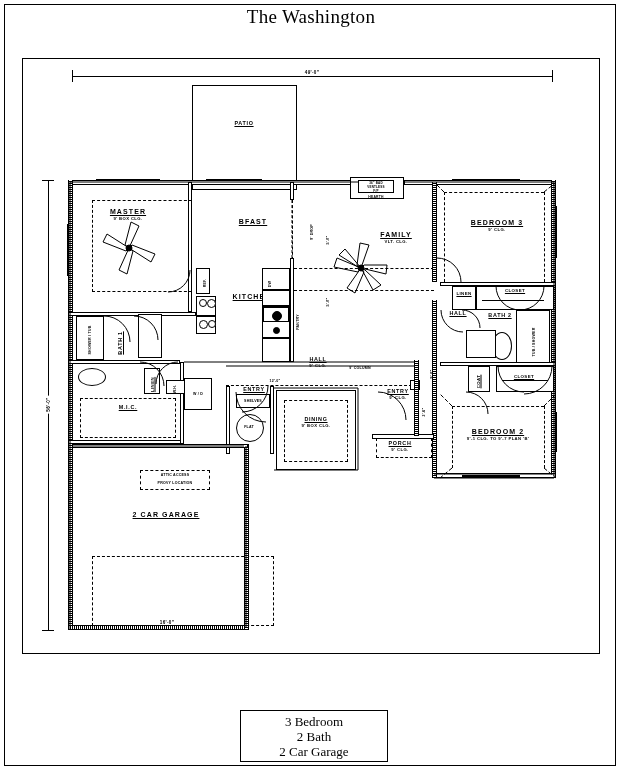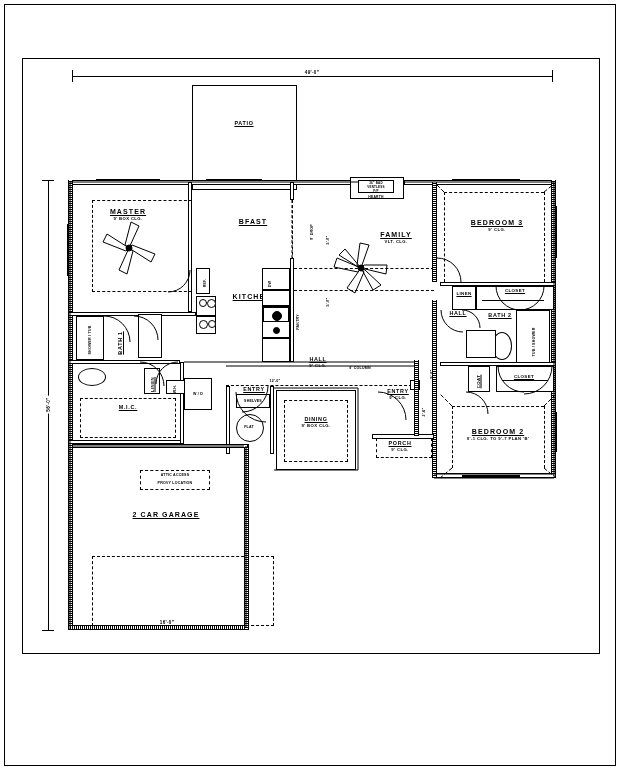--- a/index.html
+++ b/index.html
@@ -211,20 +211,21 @@
     pointer-events: none;
   }
 </style>
 </head>
 <body>
 
 <div id="page">
 
   <div class="page-border"></div>
 
+  <div class="plan-title">The Washington</div>
 
   <div class="plan-frame"></div>
 
   <div class="dimline" style="left:72px; top:76px; width:480px;"></div>
   <div class="ext-tick" style="left:72px; top:70px; height:12px;"></div>
   <div class="ext-tick" style="left:552px; top:70px; height:12px;"></div>
   <div class="dimtext" style="left:312px; top:70px;">49'-0"</div>
 
   <div class="dimline-v" style="left:48px; top:180px; height:450px;"></div>
   <div class="ext-tick" style="left:42px; top:180px; height:1px; width:12px; background:#000;"></div>
@@ -511,14 +512,19 @@
       <line x1="206" y1="180" x2="262" y2="180" stroke-width="2"></line>
       <line x1="452" y1="180" x2="520" y2="180" stroke-width="2"></line>
       <line x1="68" y1="224" x2="68" y2="276" stroke-width="2"></line>
       <line x1="556" y1="206" x2="556" y2="258" stroke-width="2"></line>
       <line x1="556" y1="412" x2="556" y2="452" stroke-width="2"></line>
       <line x1="462" y1="476" x2="520" y2="476" stroke-width="2"></line>
 
     </g>
   </svg>
 
+  <div class="legend-box">
+    <div>3 Bedroom</div>
+    <div>2 Bath</div>
+    <div>2 Car Garage</div>
+  </div>
 
 </div>
 
 </body></html>

